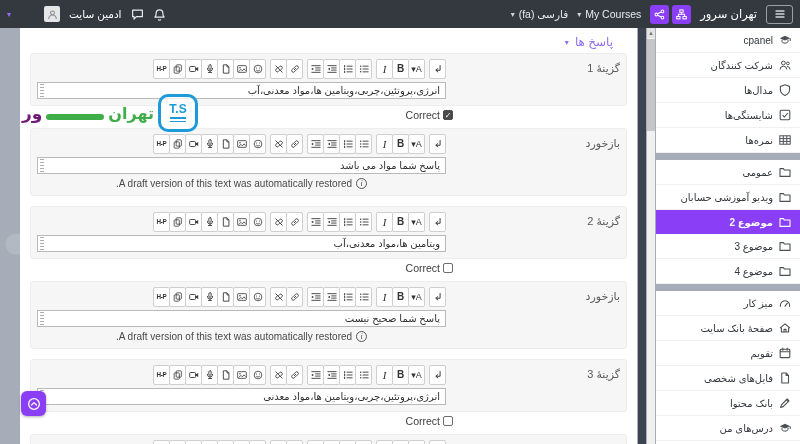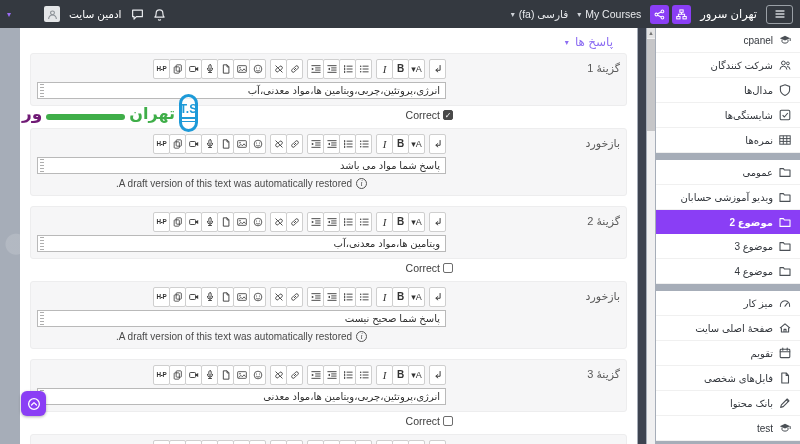--- a/index.html
+++ b/index.html
@@ -89,21 +89,21 @@
   .drawer-item { height:23px; display:flex; align-items:center; gap:6px; padding:12px 9px;
     border-bottom:1px solid #f0f0f0; font-size:10px; color:#32363c; white-space:nowrap;
     overflow:hidden; cursor:pointer; }
   .drawer-item .icon { width:12px; height:12px; color:#4b5056; flex:0 0 auto; }
   .drawer-item.active { background:var(--accent,#8a3ef5); color:#fff; border-bottom:none; font-weight:bold; }
   .drawer-item.active .icon { color:#fff; }
 
   
   .watermark { position:absolute; left:22px; top:90px; width:176px; height:46px; z-index:6;
     display:flex; align-items:center; gap:4px; direction:rtl; pointer-events:none; }
-  .wm-badge { width:19px; height:38px; border:3px solid #1d9ad8; border-radius:10px; color:#1d9ad8;
+  .wm-badge { width:40px; height:38px; border:3px solid #1d9ad8; border-radius:10px; color:#1d9ad8;
     display:flex; flex-direction:column; align-items:center; justify-content:center; gap:2px;
     background:rgba(255,255,255,.75); flex:0 0 auto; }
   .wm-badge b { font-size:12px; line-height:1; }
   .ts-lines { width:16px; height:7px;
     background:repeating-linear-gradient(#1d9ad8 0 1.5px, transparent 1.5px 3.5px); }
   .wm-title { color:#3fae49; font-weight:bold; font-size:16px; }
   .wm-stroke { flex:1; height:6px; background:#3fae49; border-radius:3px; margin-top:8px; }
   .wm-suffix { color:#701a75; font-weight:bold; font-size:17px; }
 
   
@@ -997,39 +997,45 @@
       <div class="drawer-item">
         <svg class="icon">
           <use href="#i-gauge"></use>
         </svg>
         <span>میز کار</span>
       </div>
       <div class="drawer-item">
         <svg class="icon">
           <use href="#i-home"></use>
         </svg>
-        <span>صفحهٔ اصلی سایت</span>
+        <span>صفحهٔ بانک سایت</span>
       </div>
       <div class="drawer-item">
         <svg class="icon">
           <use href="#i-calendar"></use>
         </svg>
         <span>تقویم</span>
       </div>
       <div class="drawer-item">
         <svg class="icon">
           <use href="#i-file"></use>
         </svg>
         <span>فایل‌های شخصی</span>
       </div>
       <div class="drawer-item">
         <svg class="icon">
           <use href="#i-pen"></use>
         </svg>
         <span>بانک محتوا</span>
+      </div>
+      <div class="drawer-item">
+        <svg class="icon">
+          <use href="#i-cap"></use>
+        </svg>
+        <span>درس‌های من</span>
       </div>
       <div class="drawer-item">
         <svg class="icon">
           <use href="#i-cap"></use>
         </svg>
         <span>test</span>
       </div>
     </div>
     <div class="drawer-block">
       <div class="drawer-item"></div>

